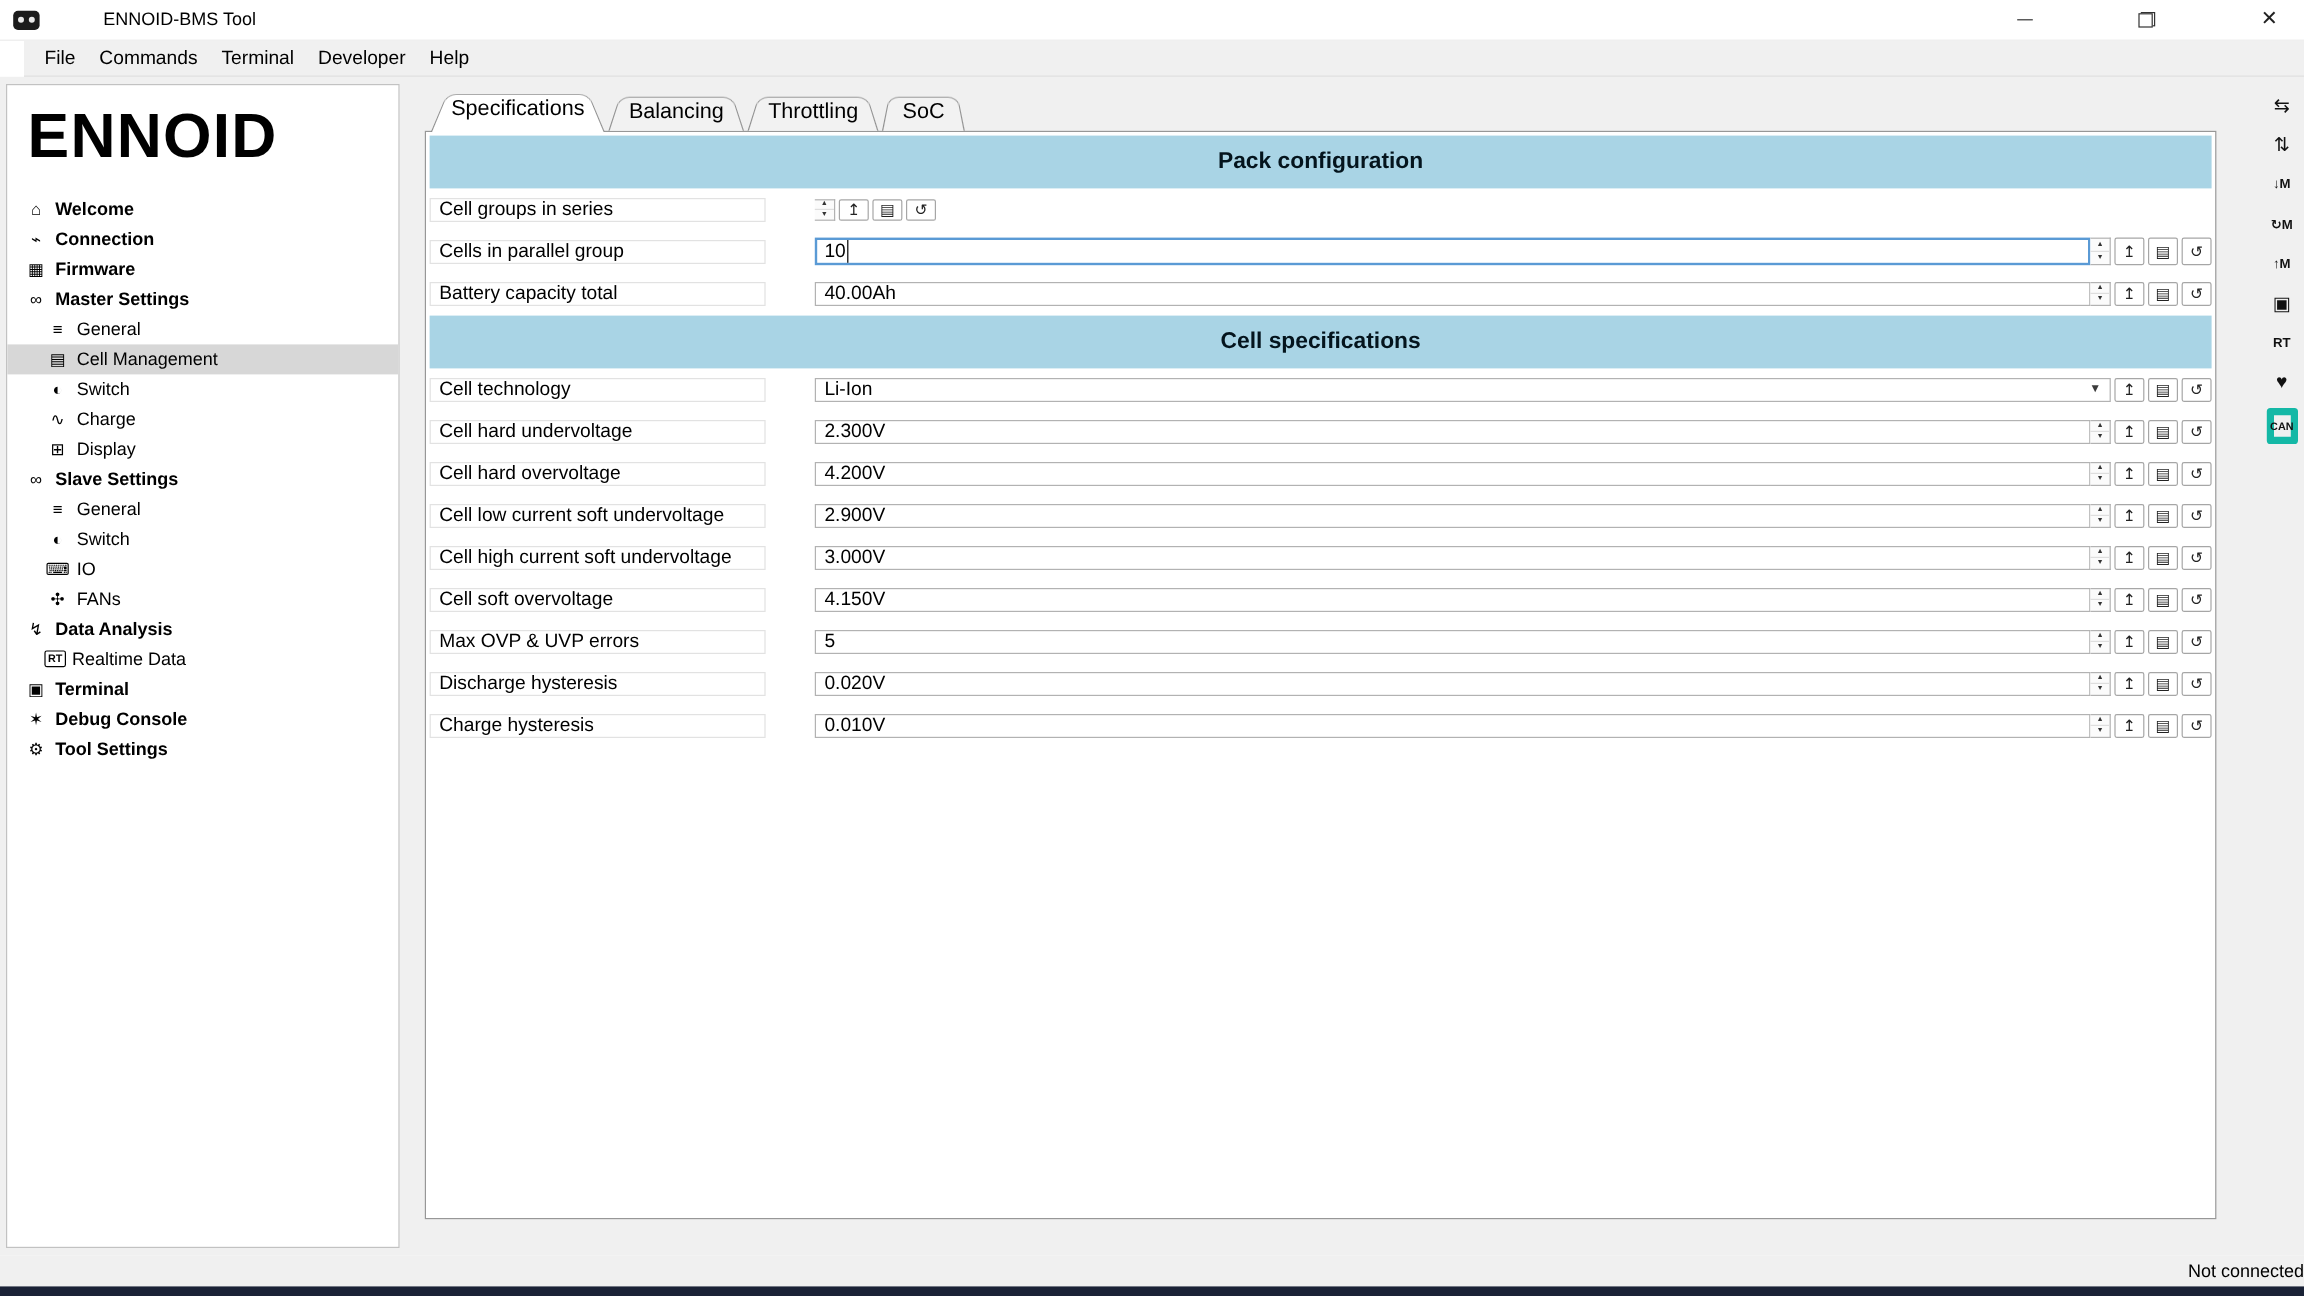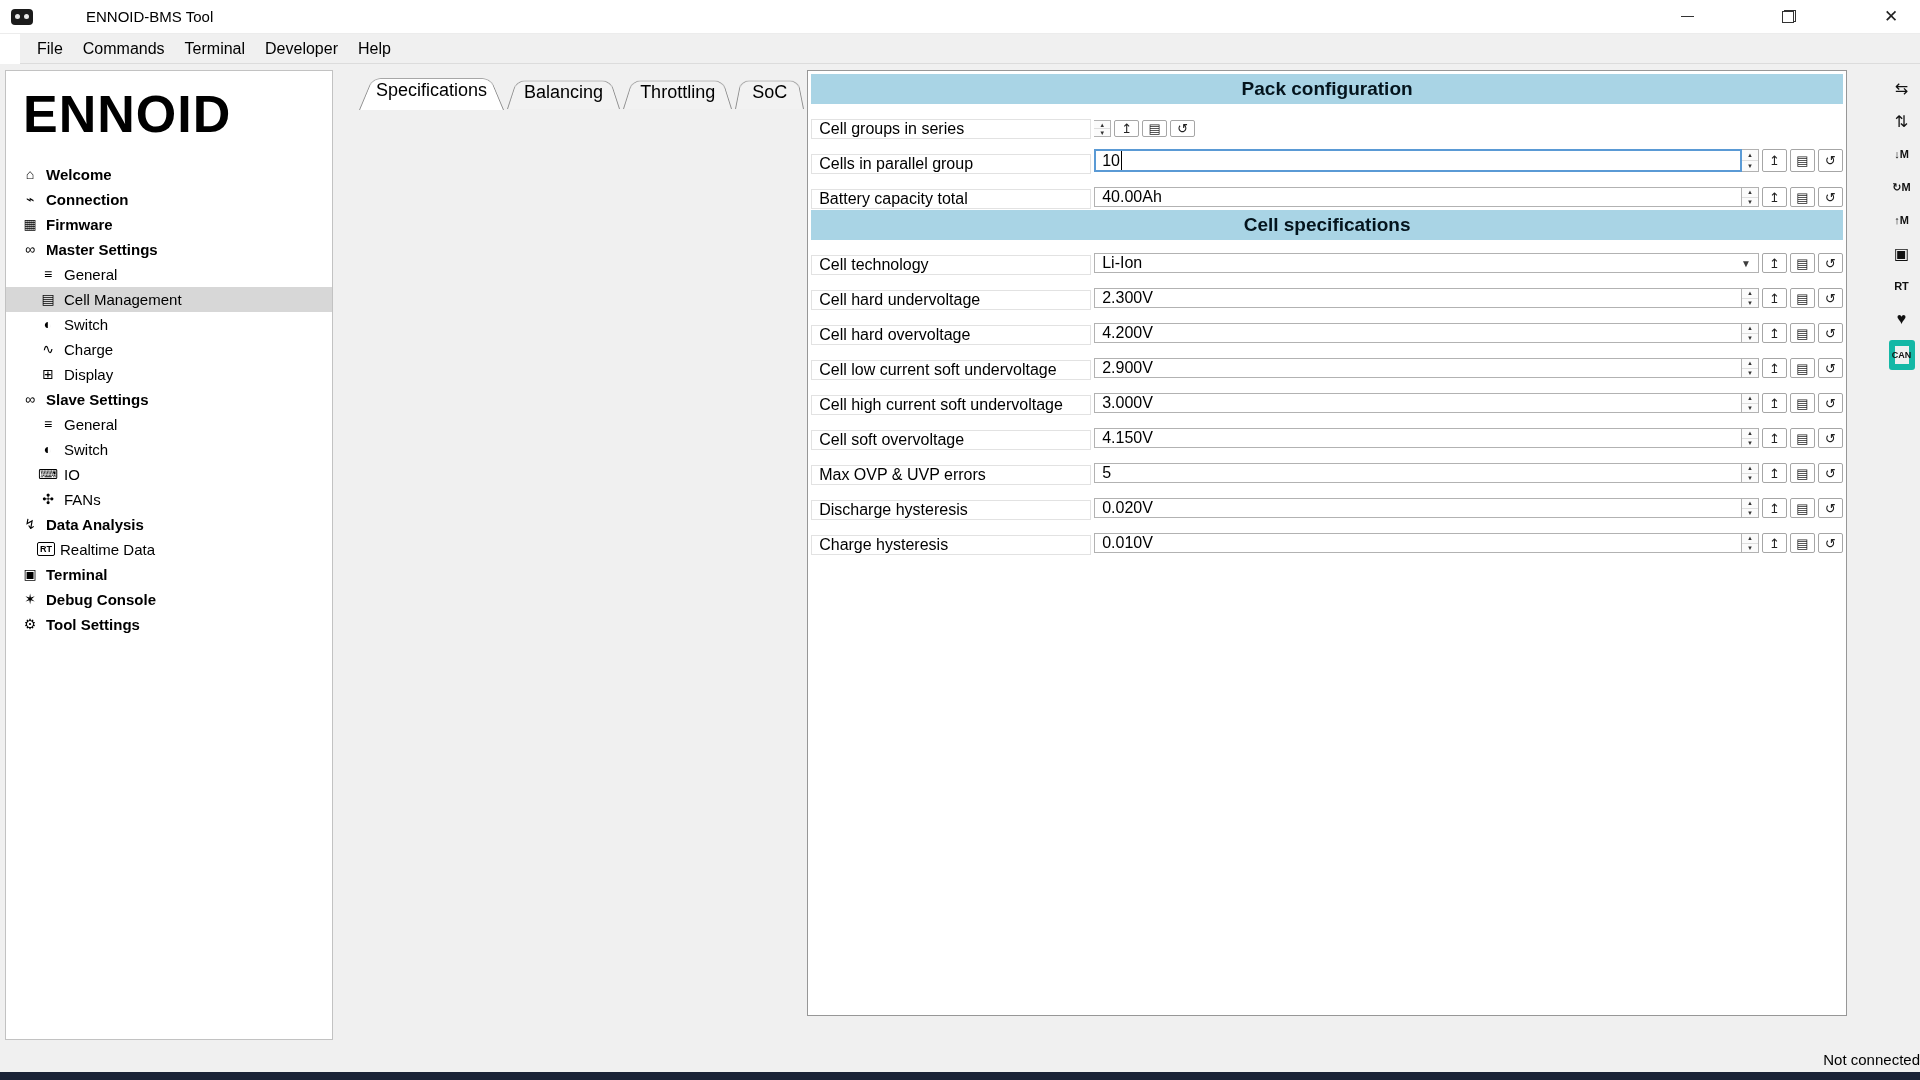--- a/index.html
+++ b/index.html
@@ -31,31 +31,31 @@
   .sidebar { width:328px; flex:0 0 auto; margin:6px 0 6px 5px; background:#fff; border:1px solid #c2c2c2; display:flex; flex-direction:column; overflow:hidden; }
   .logo { font-size:52px; font-weight:bold; letter-spacing:1px; padding:16px 0 4px 17px; line-height:1.05; }
   .nav { margin-top:16px; }
   .nav-item { display:flex; align-items:center; height:25px; padding-left:13px; font-size:15px; white-space:nowrap; }
   .nav-item.bold { font-weight:bold; }
   .nav-item.sub { padding-left:31px; }
   .nav-item.selected { background:#d7d7d7; }
   .nav-icon { width:22px; flex:0 0 auto; display:inline-flex; align-items:center; justify-content:center; margin-right:5px; font-size:14px; font-weight:normal; }
   .nav-icon.txt { font-size:9px; font-weight:bold; border:1px solid #000; border-radius:2px; padding:0 1px; line-height:1.35; width:auto; min-width:18px; }
 
-  .content { flex:1; min-width:0; display:flex; margin:6px 36px 0 21px; }
+  .content { flex:1; min-width:0; display:flex; flex-direction:column; margin:6px 36px 0 21px; }
   .tabbar { display:flex; align-items:flex-end; height:39px; padding-left:5px; position:relative; z-index:2; }
   .tab { position:relative; height:34px; display:flex; align-items:center; padding:0 17px; font-size:18px; margin-right:3px; }
   .tab::before { content:""; position:absolute; inset:0; border:1px solid #8f8f8f; border-bottom:none; border-radius:10px 10px 0 0; background:#f2f2f2; transform:perspective(9px) rotateX(3deg); transform-origin:bottom; z-index:-1; }
   .tab.active { height:39px; margin-bottom:-1px; }
   .tab.active::before { background:#fff; }
   .tab span { position:relative; z-index:1; }
 
   .panel { flex:1; background:#fff; border:1px solid #979797; margin-bottom:30px; padding:2px; overflow:hidden; position:relative; z-index:1; }
-  .section-header { height:30px; background:#a9d4e5; display:flex; align-items:center; justify-content:center; font-size:19px; font-weight:bold; color:#04141d; margin:1px 1px 0 1px; }
-  .param-row { display:flex; align-items:flex-end; height:35px; padding:0 1px; }
+  .section-header { height:44px; background:#a9d4e5; display:flex; align-items:center; justify-content:center; font-size:19px; font-weight:bold; color:#04141d; margin:1px 1px 0 1px; }
+  .param-row { display:flex; align-items:center; height:35px; padding:0 1px;gap:38px; }
   .param-label { width:280px; flex:0 0 auto; border:1px solid #e2e2e2; background:#fff; display:flex; align-items:center; padding-left:7px; font-size:16px; white-space:nowrap; overflow:hidden; }
   .param-field-wrap { flex:1; min-width:0; display:flex; align-items:stretch; padding:2px 0 2px 3px; }
   .param-field { flex:1; min-width:0; border:1px solid #b2b2b2; background:#fff; display:flex; align-items:center; padding:0 7px; font-size:16px; }
   .param-field.focused { border:2px solid #5a9ad5; padding:0 6px; }
   .caret { width:1px; height:19px; background:#000; margin-left:1px; }
   .dd-caret { margin-left:auto; font-size:10px; color:#3c3c3c; }
   .spinner { width:17px; flex:0 0 auto; display:flex; flex-direction:column; border:1px solid #b2b2b2; border-left:none; background:#fbfbfb; }
   .spin-btn { flex:1; display:flex; align-items:center; justify-content:center; font-size:6px; color:#333; }
   .spin-btn + .spin-btn { border-top:1px solid #dedede; }
   .row-btn { width:25px; flex:0 0 auto; margin-left:3px; border:1px solid #a6a6a6; border-radius:2px; background:#fff; display:flex; align-items:center; justify-content:center; font-size:13px; color:#222; }

